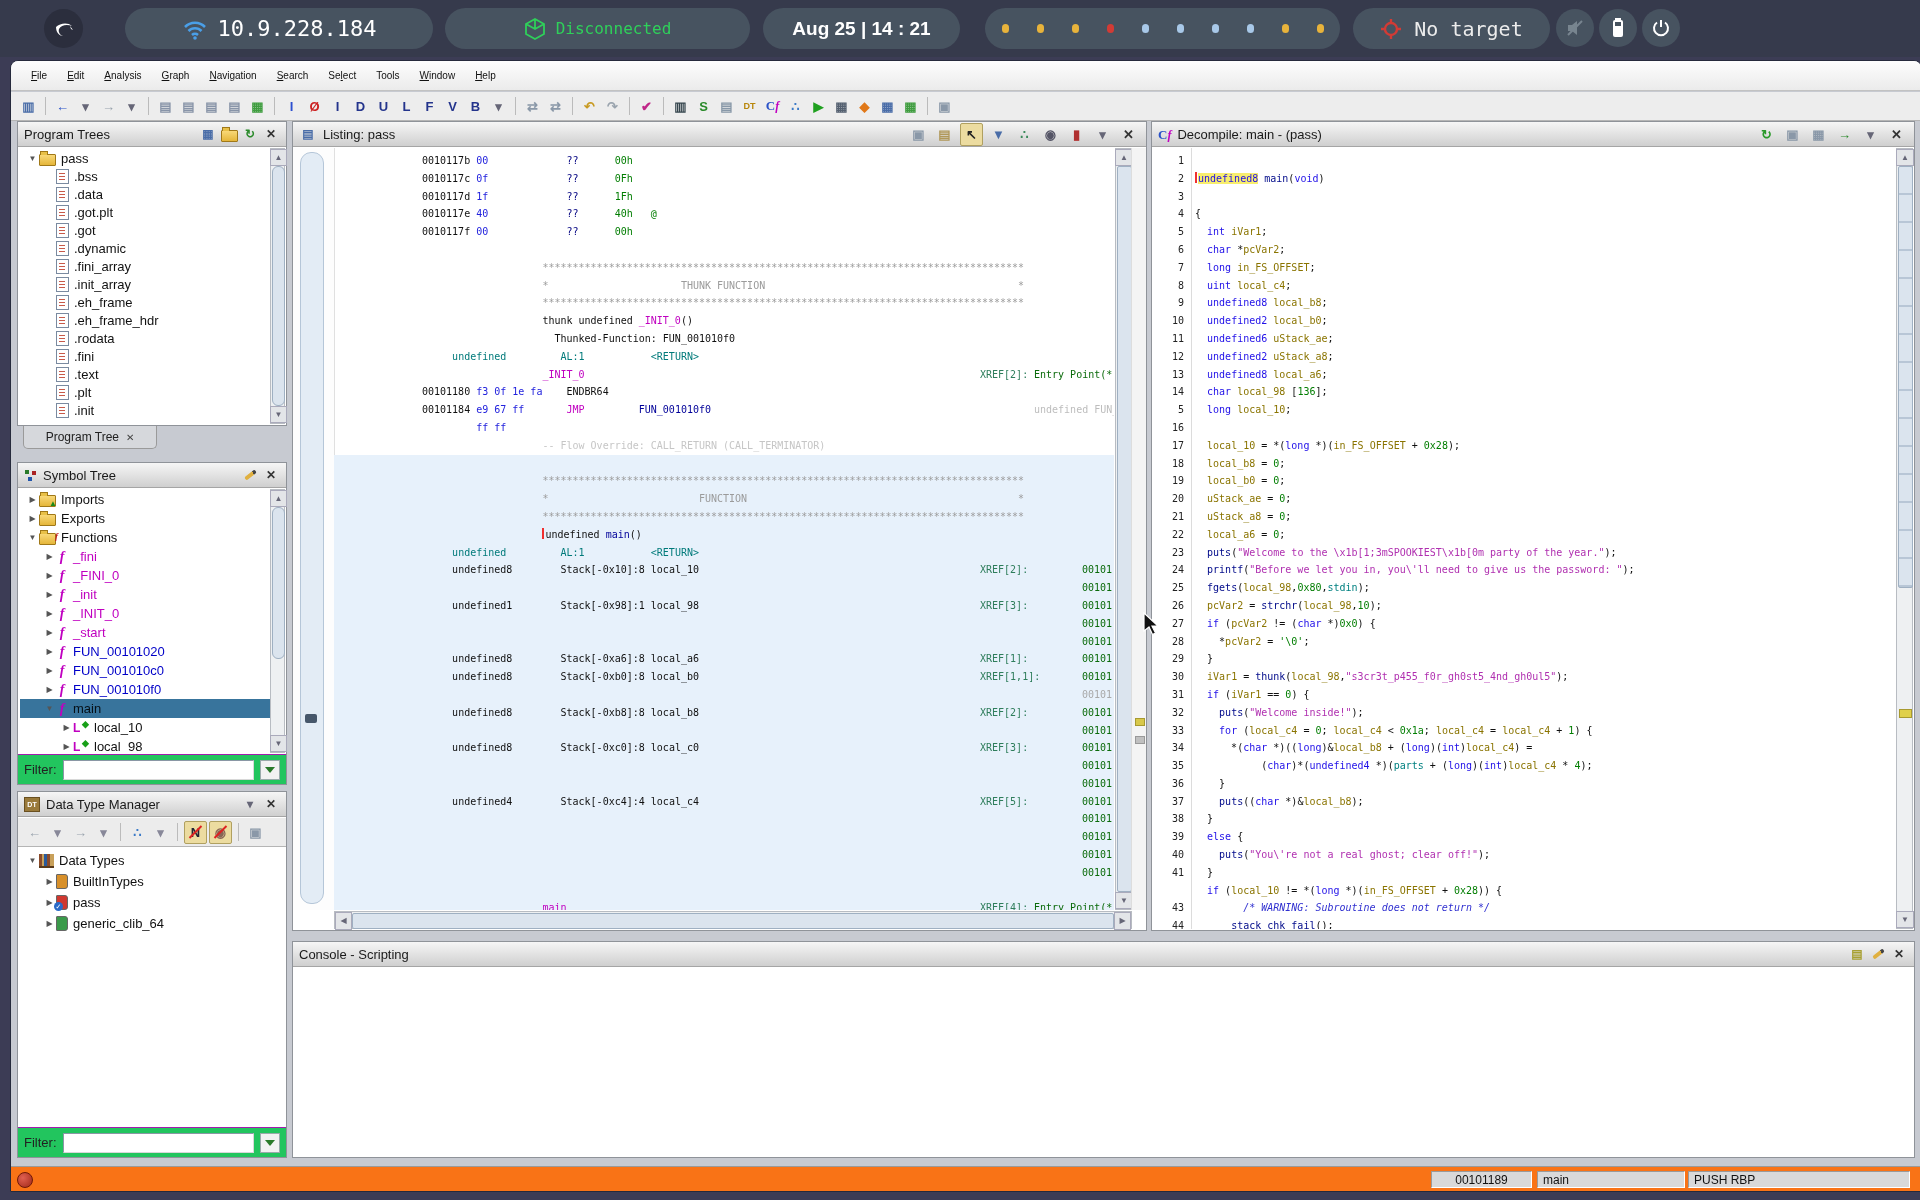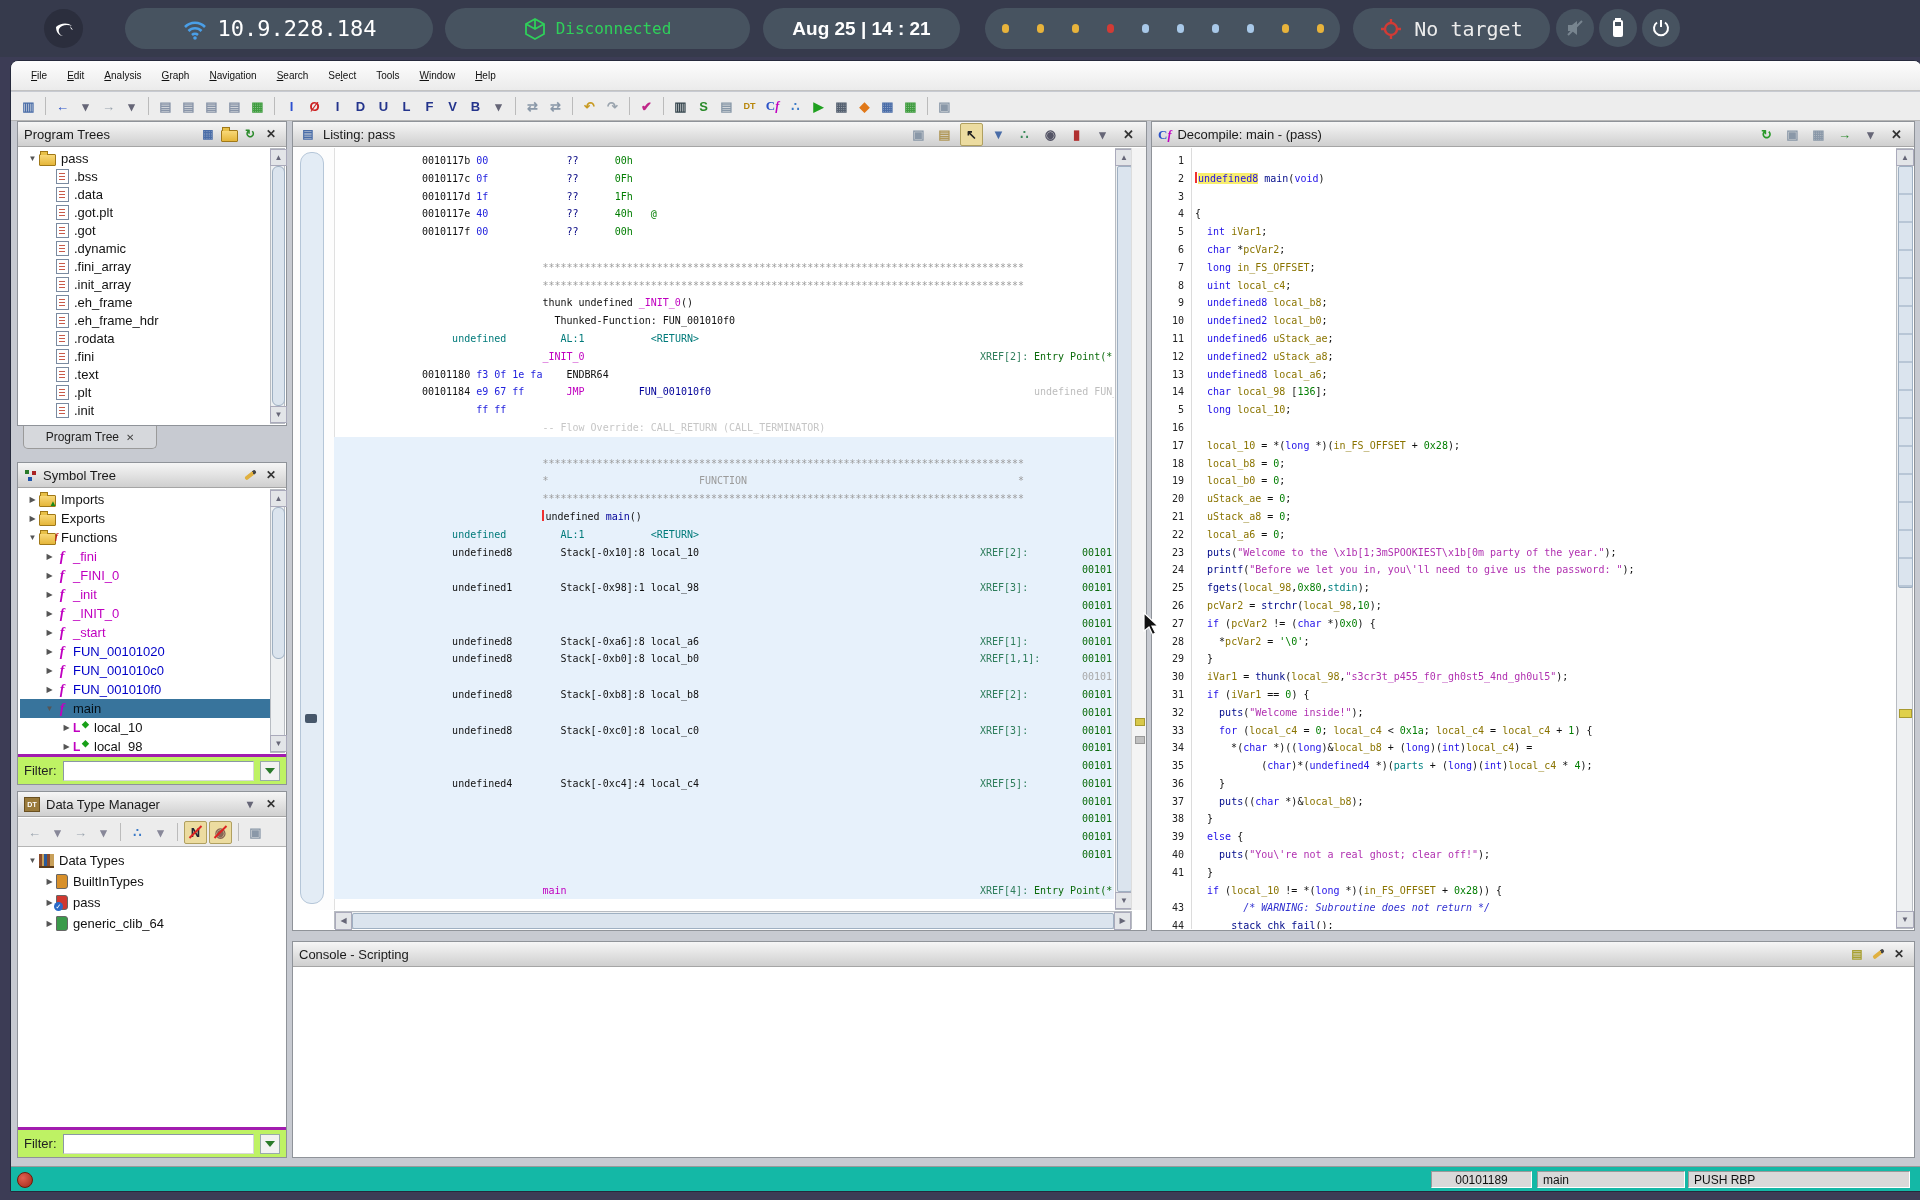--- a/index.html
+++ b/index.html
@@ -50,21 +50,21 @@
   .i-shelf{width:15px;height:12px;background:linear-gradient(90deg,#8a4a2a 0 3px,#c8a05a 3px 5px,#2a5a9a 5px 8px,#8a4a2a 8px 11px,#c8a05a 11px 15px);border-bottom:2px solid #5a3a1a;flex:0 0 15px;}
   .i-book{width:10px;height:13px;border-radius:1px 3px 3px 1px;border:1px solid #666;position:relative;flex:0 0 10px;}
   .bo{background:#d8902a;} .brd{background:#d03830;} .bgn{background:#3a9a4a;}
   .b-chk{position:absolute;left:-3px;bottom:-2px;width:9px;height:9px;border-radius:50%;background:#2a6ac8;color:#fff;font-size:7px;line-height:9px;text-align:center;}
   .i-st{width:13px;height:13px;position:relative;flex:0 0 13px;}
   .i-st:before{content:"";position:absolute;left:1px;top:1px;width:4px;height:4px;background:#2a7a2a;box-shadow:7px 1px 0 #aa2222,3px 7px 0 #2255aa;}
   .i-dtm{width:14px;height:13px;background:#9a7a3a;border:1px solid #6a5020;color:#fff;font-size:7px;font-weight:bold;text-align:center;line-height:13px;flex:0 0 14px;}
   .i-cf .c1{color:#2a52c8;font:bold 13px "Liberation Serif",serif;}
   .i-cf .c2{color:#c000c0;font:italic bold 12px "Liberation Serif",serif;}
   
-  .frow{position:absolute;left:0;right:0;bottom:0;height:30px;border-top:3px solid #a21caf;background:#bef264;display:flex;align-items:center;padding:0 6px;box-sizing:border-box;gap:6px;}
+  .frow{position:absolute;left:0;right:0;bottom:0;height:30px;border-top:1px solid #a21caf;background:#22c55e;display:flex;align-items:center;padding:0 6px;box-sizing:border-box;gap:6px;}
   .flabel{font-size:13px;color:#222;}
   .finput{flex:1;height:18px;background:#fff;border:1px solid #8a97a5;border-right-color:#d8d8d8;border-bottom-color:#d8d8d8;}
   .funnel{width:18px;height:18px;border:1px solid #9aa;background:#f2f2f2;display:flex;align-items:center;justify-content:center;}
   .funnel i{display:block;width:0;height:0;border-left:5px solid transparent;border-right:5px solid transparent;border-top:6px solid #2a7a2a;position:relative;}
   
   .ln{position:relative;height:17.8px;line-height:17.8px;white-space:pre;font-family:"DejaVu Sans Mono",monospace;font-size:10px;color:#101010;}
   .ln.sel{background:#e7f1fb;}
   .s-bk{color:#101010}.s-by{color:#2222dd}.s-qq{color:#000080}.s-gr{color:#007d00}.s-cm{color:#9b9b9b}
   .s-mg{color:#c000c0}.s-tl{color:#007a7a}.s-nv{color:#000099}.s-fo{color:#c6c6c6}
   .s-xl{position:absolute;left:646px;color:#2e7d5b}
@@ -496,20 +496,21 @@
       </div>
 
       <div style="position:absolute;left:41px;top:26px;right:32px;bottom:20px;overflow:hidden;padding-top:4px;" id="listing-body">
           <div class="ln" style="padding-left: 88px;"><span class="s-bk">0010117b </span><span class="s-by">00</span><span>             </span><span class="s-qq">??</span><span>      </span><span class="s-gr">00h</span></div>
           <div class="ln" style="padding-left: 88px;"><span class="s-bk">0010117c </span><span class="s-by">0f</span><span>             </span><span class="s-qq">??</span><span>      </span><span class="s-gr">0Fh</span></div>
           <div class="ln" style="padding-left: 88px;"><span class="s-bk">0010117d </span><span class="s-by">1f</span><span>             </span><span class="s-qq">??</span><span>      </span><span class="s-gr">1Fh</span></div>
           <div class="ln" style="padding-left: 88px;"><span class="s-bk">0010117e </span><span class="s-by">40</span><span>             </span><span class="s-qq">??</span><span>      </span><span class="s-gr">40h</span><span>   </span><span class="s-gr">@</span></div>
           <div class="ln" style="padding-left: 88px;"><span class="s-bk">0010117f </span><span class="s-by">00</span><span>             </span><span class="s-qq">??</span><span>      </span><span class="s-gr">00h</span></div>
           <div class="ln" style="padding-left: 88px;"></div>
           <div class="ln" style="padding-left: 88px;"><span>                    </span><span class="s-cm">********************************************************************************</span></div>
+          <div class="ln" style="padding-left: 88px;"><span>                    </span><span class="s-cm">*                      THUNK FUNCTION                                          *</span></div>
           <div class="ln" style="padding-left: 88px;"><span>                    </span><span class="s-cm">********************************************************************************</span></div>
           <div class="ln" style="padding-left: 88px;"><span>                    </span><span class="s-bk">thunk undefined </span><span class="s-mg">_INIT_0</span><span class="s-bk">()</span></div>
           <div class="ln" style="padding-left: 88px;"><span>                      </span><span class="s-bk">Thunked-Function: FUN_001010f0</span></div>
           <div class="ln" style="padding-left: 88px;"><span>     </span><span class="s-tl">undefined</span><span>         </span><span class="s-tl">AL:1</span><span>           </span><span class="s-tl">&lt;RETURN&gt;</span></div>
           <div class="ln" style="padding-left: 88px;"><span>                    </span><span class="s-mg">_INIT_0</span><span class="s-xl">XREF[2]:</span><span class="s-xv">Entry Point(*)</span></div>
           <div class="ln" style="padding-left: 88px;"><span class="s-bk">00101180 </span><span class="s-by">f3 0f 1e fa</span><span>    </span><span class="s-bk">ENDBR64</span></div>
           <div class="ln" style="padding-left: 88px;"><span class="s-bk">00101184 </span><span class="s-by">e9 67 ff</span><span>       </span><span class="s-mg">JMP</span><span>         </span><span class="s-nv">FUN_001010f0</span><span class="s-xg">undefined FUN_001010f0()</span></div>
           <div class="ln" style="padding-left: 88px;"><span>         </span><span class="s-by">ff ff</span></div>
           <div class="ln" style="padding-left: 88px;"><span>                    </span><span class="s-fo">-- Flow Override: CALL_RETURN (CALL_TERMINATOR)</span></div>
           <div class="ln sel" style="padding-left: 88px;"></div>
@@ -678,21 +679,21 @@
           <span class="hbtn" style="color:#a8a032;">▤</span>
           <span class="hbtn">
               <span class="pencil"></span>
             </span>
           <span class="hbtn" style="color:#333;">✕</span>
         </span>
       </div>
       <div style="position:absolute;left:1px;top:26px;right:1px;bottom:1px;background:#fff;"></div>
     </div>
 
-    <div style="position:absolute;left:0;bottom:0;width:100%;height:24px;background:#14b8a6;border-top:1px solid #9a9a9a;">
+    <div style="position:absolute;left:0;bottom:0;width:100%;height:24px;background:#f97316;border-top:1px solid #9a9a9a;">
       <div style="position:absolute;left:6px;top:5px;width:14px;height:14px;border-radius:50%;background:radial-gradient(circle at 35% 35%,#e06050,#a02818);border:1px solid #701808;"></div>
       <div class="statusbox" style="left:1420px;width:101px;text-align:center;">00101189</div>
       <div class="statusbox" style="left:1526px;width:148px;">main</div>
       <div class="statusbox" style="left:1677px;width:222px;">PUSH RBP</div>
     </div>
   </div>
 
   <svg style="position:absolute;left:1142px;top:612px;z-index:50;" width="22" height="24" viewBox="0 0 22 24">
     <path d="M2 1 L2 19 L7 15 L10.5 22.5 L13.5 21 L10 14 L16 14 Z" fill="#111" stroke="#fff" stroke-width="1.2"></path>
   </svg>

